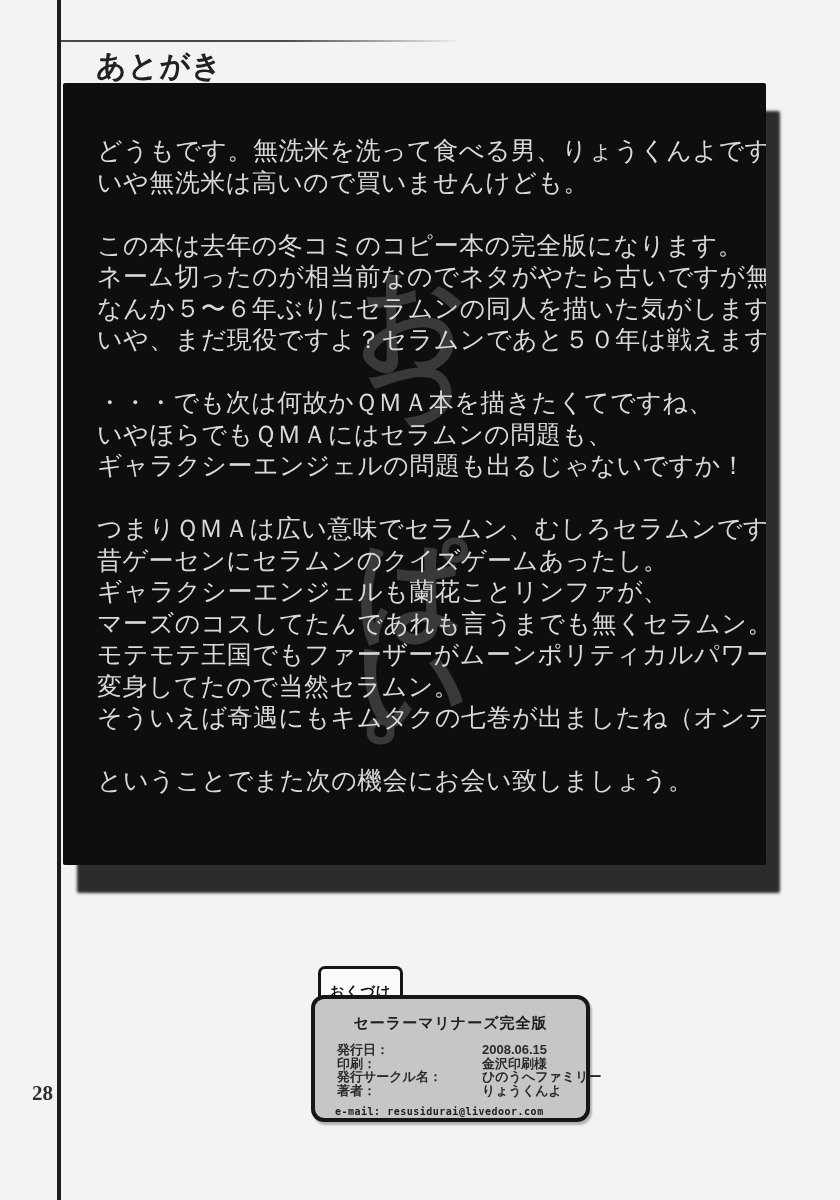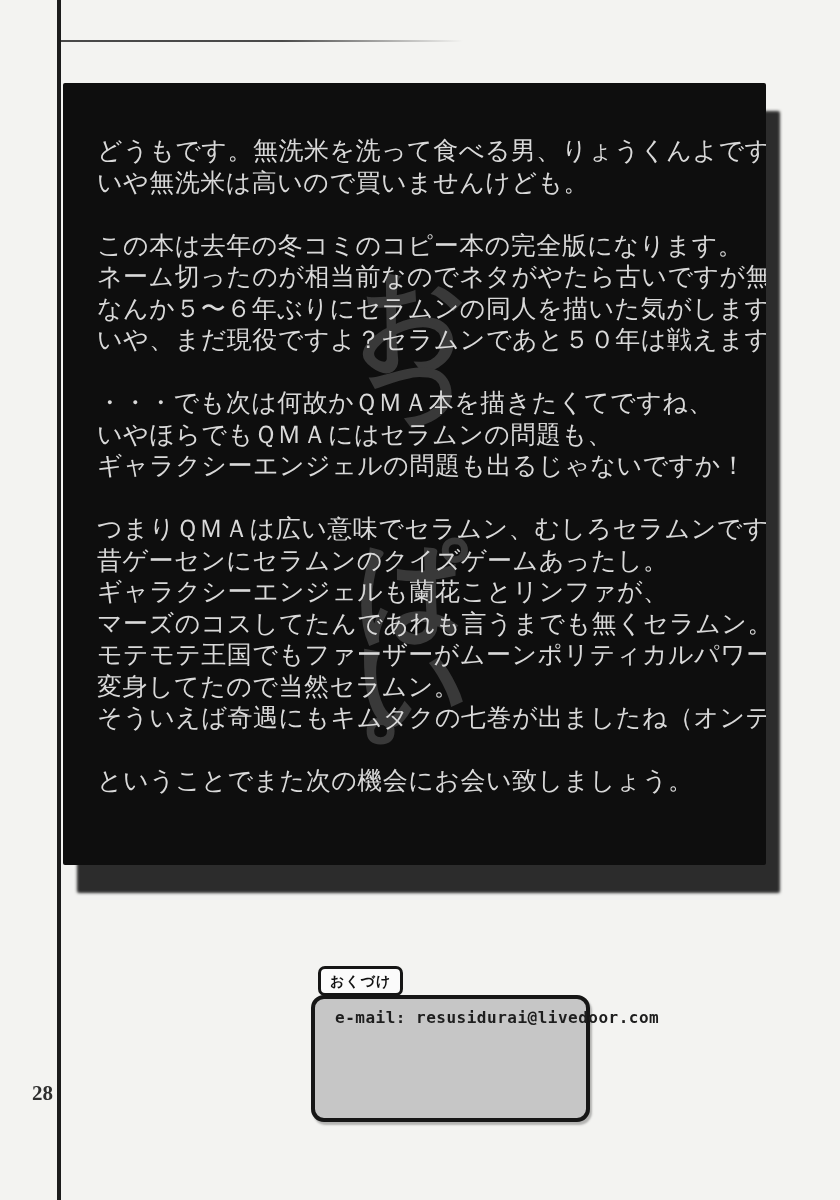--- a/index.html
+++ b/index.html
@@ -69,21 +69,21 @@
     font-size: 25px;
     line-height: 31.5px;
     color: #d9d9d9;
     white-space: pre;
     letter-spacing: 0.5px;
   }
   
   .colophon-tab {
     position: absolute;
     left: 318px; top: 966px;
-    padding: 4px 9px 2px 9px;
+    padding: 14px 9px 2px 9px;
     background: #fbfbfb;
     border: 3px solid #151515;
     border-radius: 7px;
     font-size: 14px;
     font-weight: bold;
     color: #111;
     letter-spacing: 1px;
   }
   .colophon-box {
     position: absolute;
@@ -108,37 +108,38 @@
     font-size: 13px;
     line-height: 13.6px;
     font-weight: bold;
     color: #2a2a2a;
     white-space: nowrap;
   }
   .cvalue { position: absolute; left: 145px; top: 0; }
   .colophon-email {
     margin: 9px 0 12px 20px;
     font-family: "DejaVu Sans Mono", monospace;
-    font-size: 16px;
+    font-size: 10px;
     font-weight: bold;
     letter-spacing: 0.5px;
     color: #1e1e1e;
     white-space: nowrap;
   }
 </style>
 </head>
 <body>
 
 <div class="page">
 
   <div class="left-rule"></div>
   <div class="top-rule"></div>
 
   <div class="page-number">28</div>
 
+  <h1 class="title">あとがき</h1>
 
   <div class="panel">
     <div class="watermark">おっぱい。</div>
     <div class="body-text">どうもです。無洗米を洗って食べる男、りょうくんよです。
 いや無洗米は高いので買いませんけども。
 
 この本は去年の冬コミのコピー本の完全版になります。
 ネーム切ったのが相当前なのでネタがやたら古いですが無害です。
 なんか５〜６年ぶりにセラムンの同人を描いた気がします。
 いや、まだ現役ですよ？セラムンであと５０年は戦えます。
@@ -154,18 +155,37 @@
 モテモテ王国でもファーザーがムーンポリティカルパワーで
 変身してたので当然セラムン。
 そういえば奇遇にもキムタクの七巻が出ましたね（オンデマンドですが）。
 
 ということでまた次の機会にお会い致しましょう。</div>
   </div>
 
   <div class="colophon-tab">おくづけ</div>
 
   <div class="colophon-box">
+    <div class="colophon-title">セーラーマリナーズ完全版</div>
 
+    <div class="colophon-rows">
+      <div class="crow">
+        <span class="clabel">発行日：</span>
+        <span class="cvalue">2008.06.15</span>
+      </div>
+      <div class="crow">
+        <span class="clabel">印刷：</span>
+        <span class="cvalue">金沢印刷様</span>
+      </div>
+      <div class="crow">
+        <span class="clabel">発行サークル名：</span>
+        <span class="cvalue">ひのうへファミリー</span>
+      </div>
+      <div class="crow">
+        <span class="clabel">著者：</span>
+        <span class="cvalue">りょうくんよ</span>
+      </div>
+    </div>
 
     <div class="colophon-email">e-mail: resusidurai@livedoor.com</div>
   </div>
 
 </div>
 
 </body></html>

